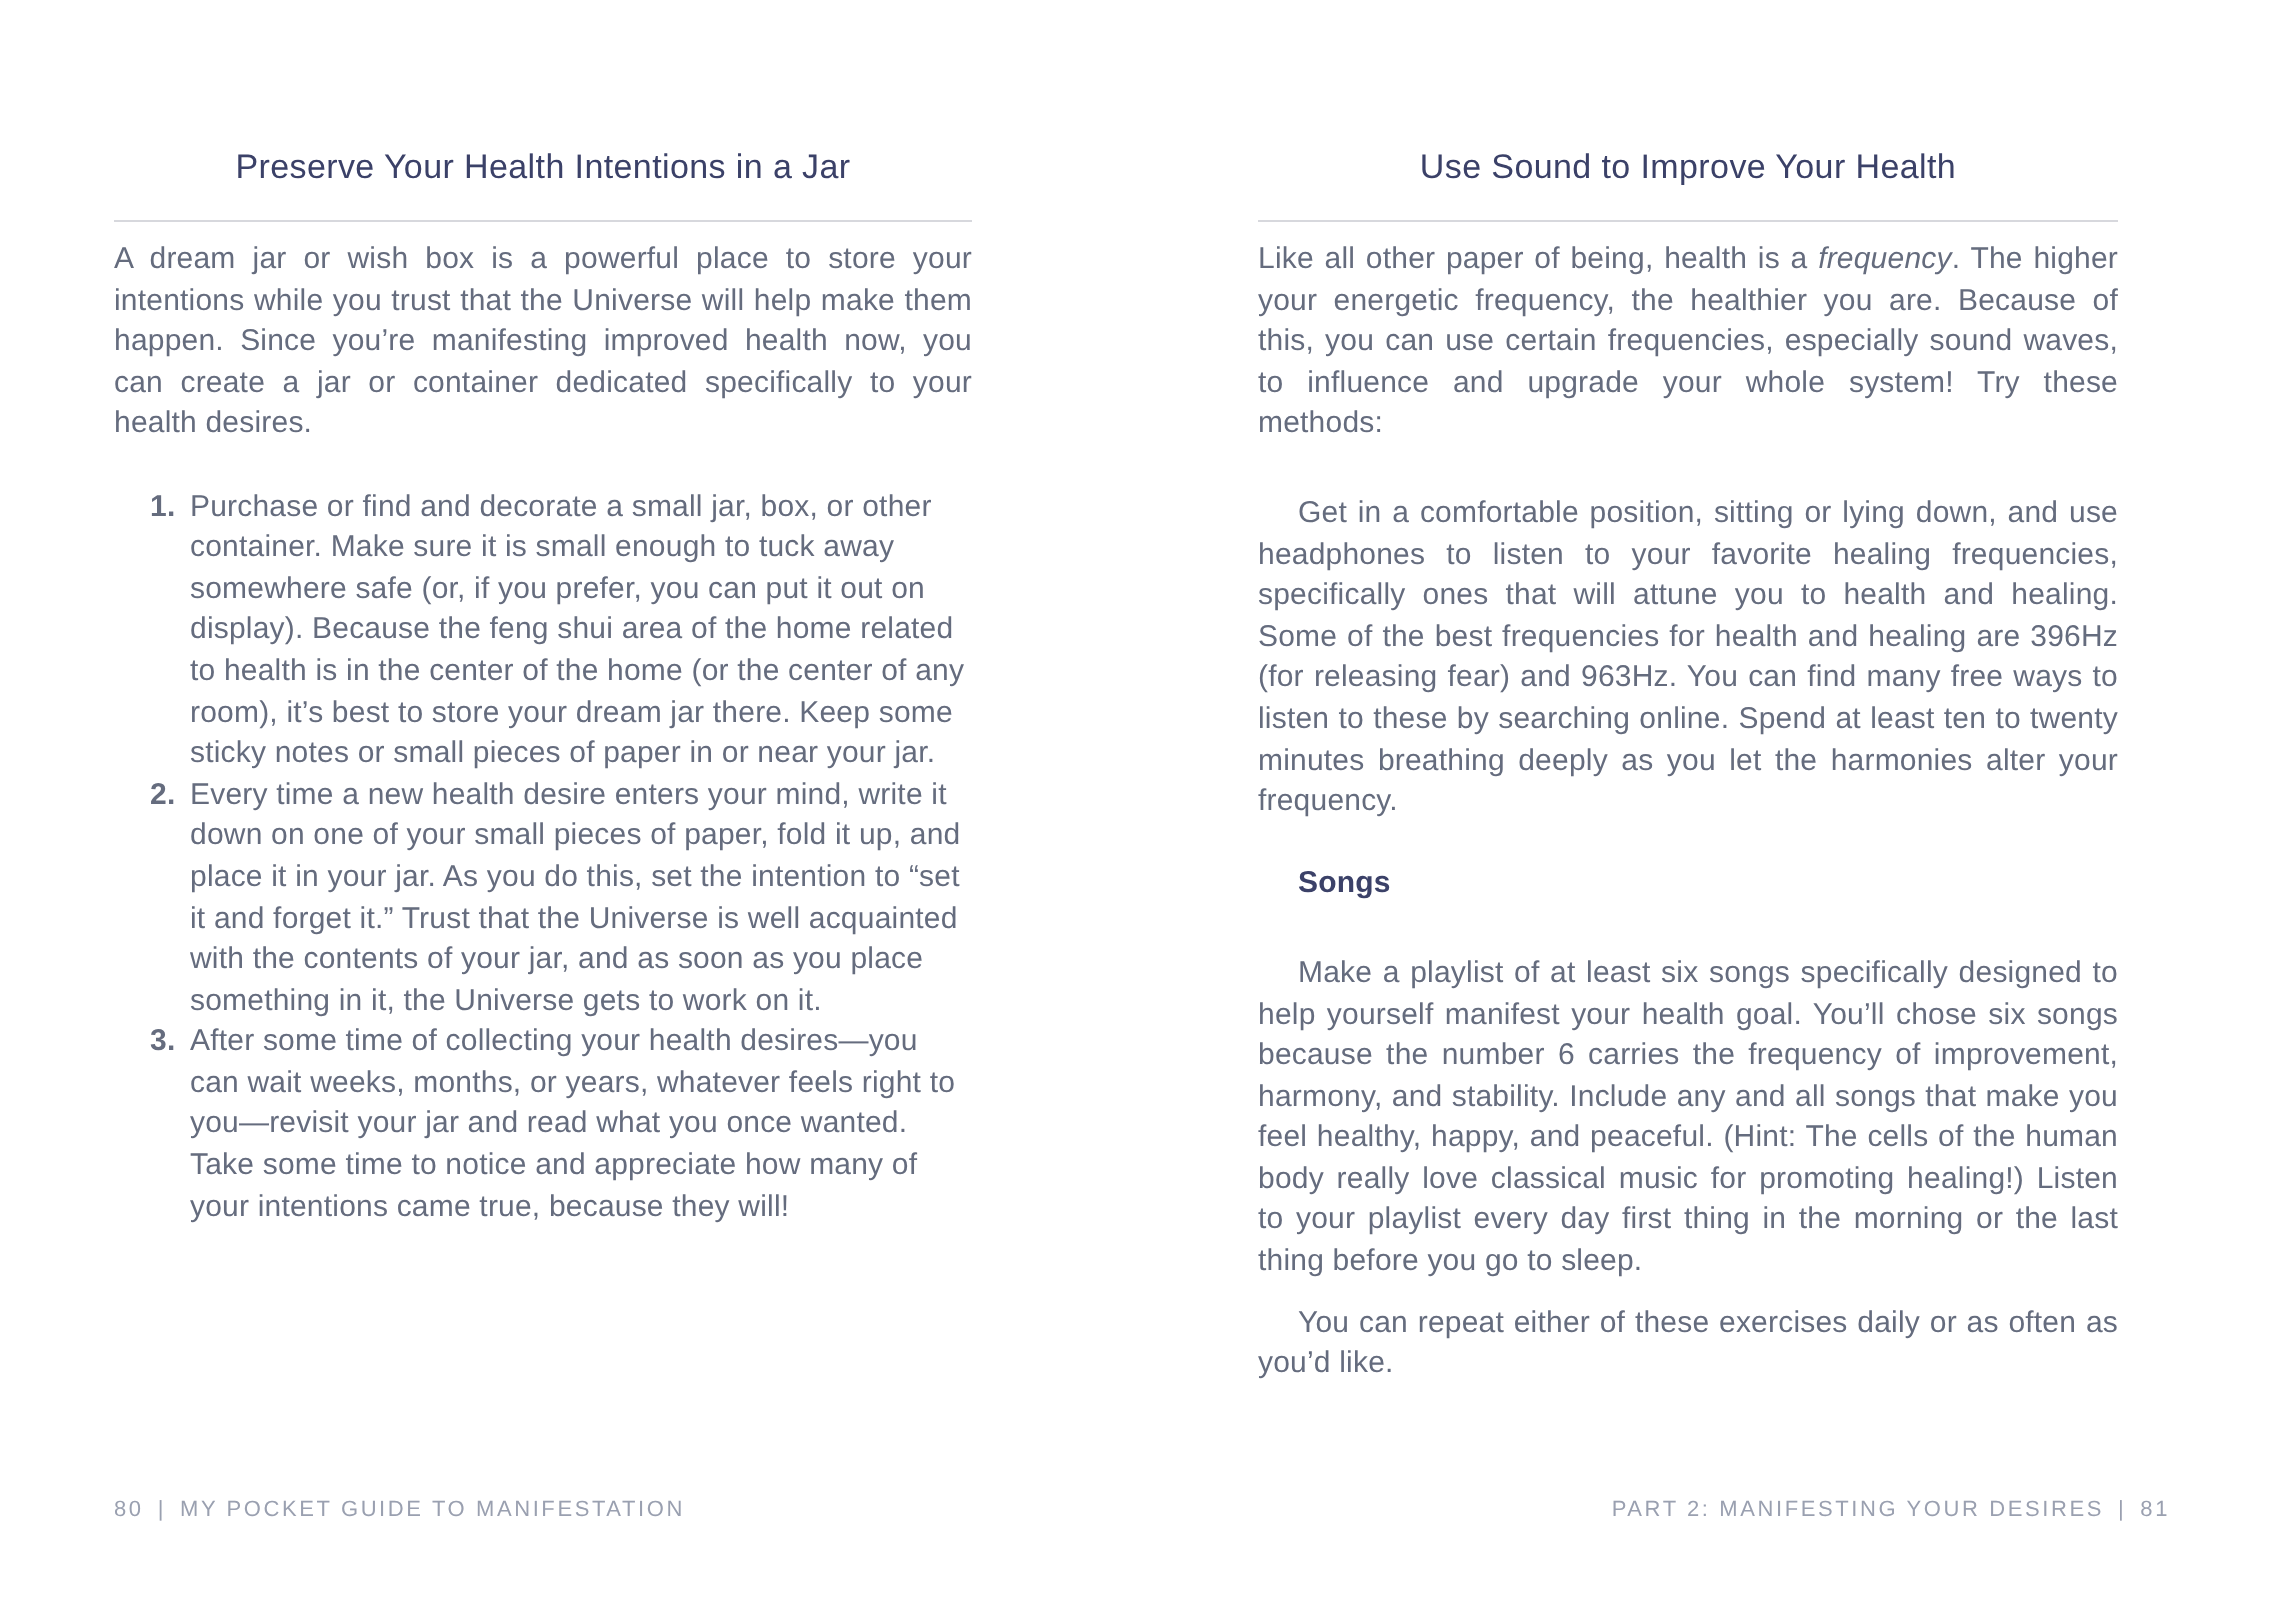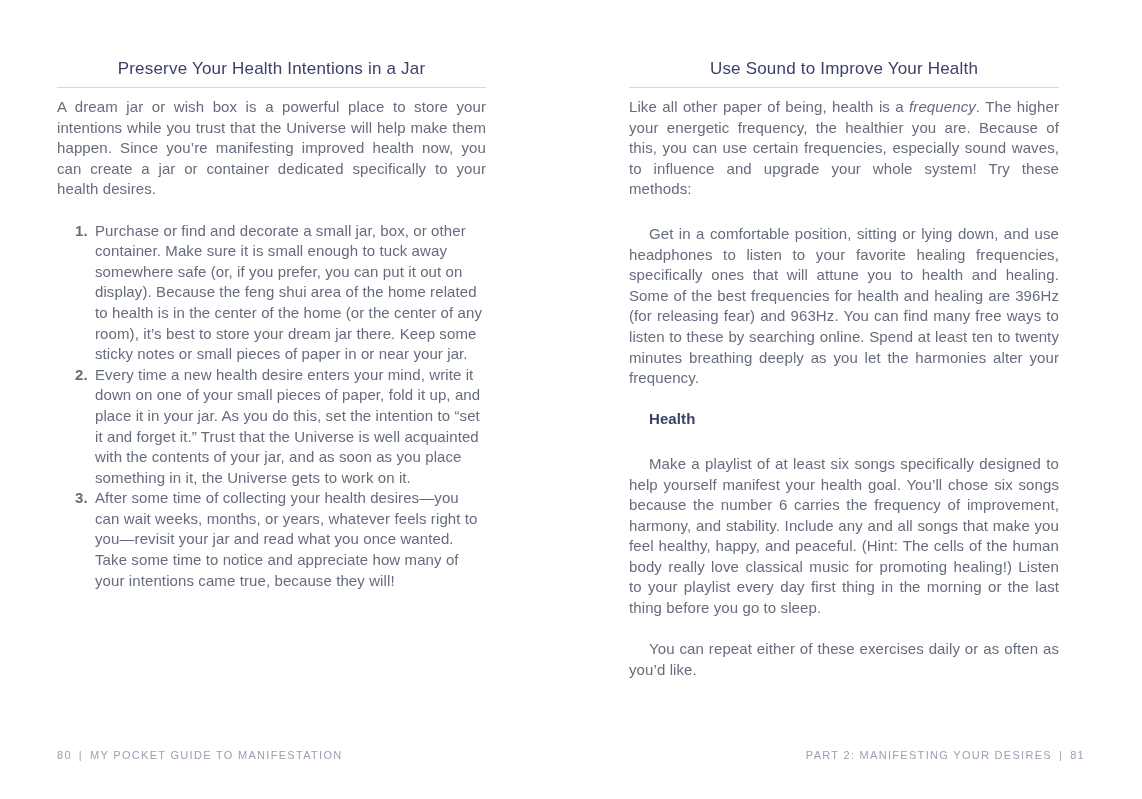--- a/index.html
+++ b/index.html
@@ -18,21 +18,21 @@
   }
   .page-column.left  { left: 57px;  width: 429px; }
   .page-column.right { left: 629px; width: 430px; }
 
   .page-title {
     font-size: 17px;
     line-height: 22px;
     text-align: center;
     color: #3b4168;
     font-weight: normal;
-    margin: 0;
+    margin: 15px;
     letter-spacing: 0.2px;
   }
   .title-rule {
     border: none;
     border-top: 1px solid #d7d8dd;
     margin: 7px 0 0 0;
   }
   .body-text {
     font-size: 15px;
     line-height: 20.6px;
@@ -58,21 +58,21 @@
   }
   .list-text {
     flex: 1 1 auto;
     text-align: left;
   }
   .closing-paragraph {
     margin-top: 20.6px;
     text-align: justify;
     text-indent: 20px;
   }
-  .closing-paragraph.tight { }
+  .closing-paragraph.tight { margin-top: 10px; }
   .section-heading {
     margin: 20.6px 0 0 20px;
     font-weight: bold;
     color: #3b4168;
     font-size: 15px;
     line-height: 20.6px;
   }
   .section-body {
     text-align: justify;
     text-indent: 20px;
@@ -119,21 +119,21 @@
 </div>
 
 <div class="page-column right">
   <h1 class="page-title">Use Sound to Improve Your Health</h1>
   <hr class="title-rule">
   <div class="body-text">
     <p class="intro-paragraph"><span>Like all other paper of being, health is a </span><span class="italic">frequency</span><span>. The higher your energetic frequency, the healthier you are. Because of this, you can use certain frequencies, especially sound waves, to influence and upgrade your whole system! Try these methods:</span></p>
 
     <p class="section-body">Get in a comfortable position, sitting or lying down, and use headphones to listen to your favorite healing frequencies, specifically ones that will attune you to health and healing. Some of the best frequencies for health and healing are 396Hz (for releasing fear) and 963Hz. You can find many free ways to listen to these by searching online. Spend at least ten to twenty minutes breathing deeply as you let the harmonies alter your frequency.</p>
 
-    <h2 class="section-heading">Health</h2>
+    <h2 class="section-heading">Songs</h2>
     <p class="section-body">Make a playlist of at least six songs specifically designed to help yourself manifest your health goal. You’ll chose six songs because the number 6 carries the frequency of improvement, harmony, and stability. Include any and all songs that make you feel healthy, happy, and peaceful. (Hint: The cells of the human body really love classical music for promoting healing!) Listen to your playlist every day first thing in the morning or the last thing before you go to sleep.</p>
 
     <p class="closing-paragraph tight">You can repeat either of these exercises daily or as often as you’d like.</p>
   </div>
 </div>
 
 <div class="footer left">
   <span>80</span><span class="footer-separator">|</span><span>MY POCKET GUIDE TO MANIFESTATION</span>
 </div>
 <div class="footer right">

